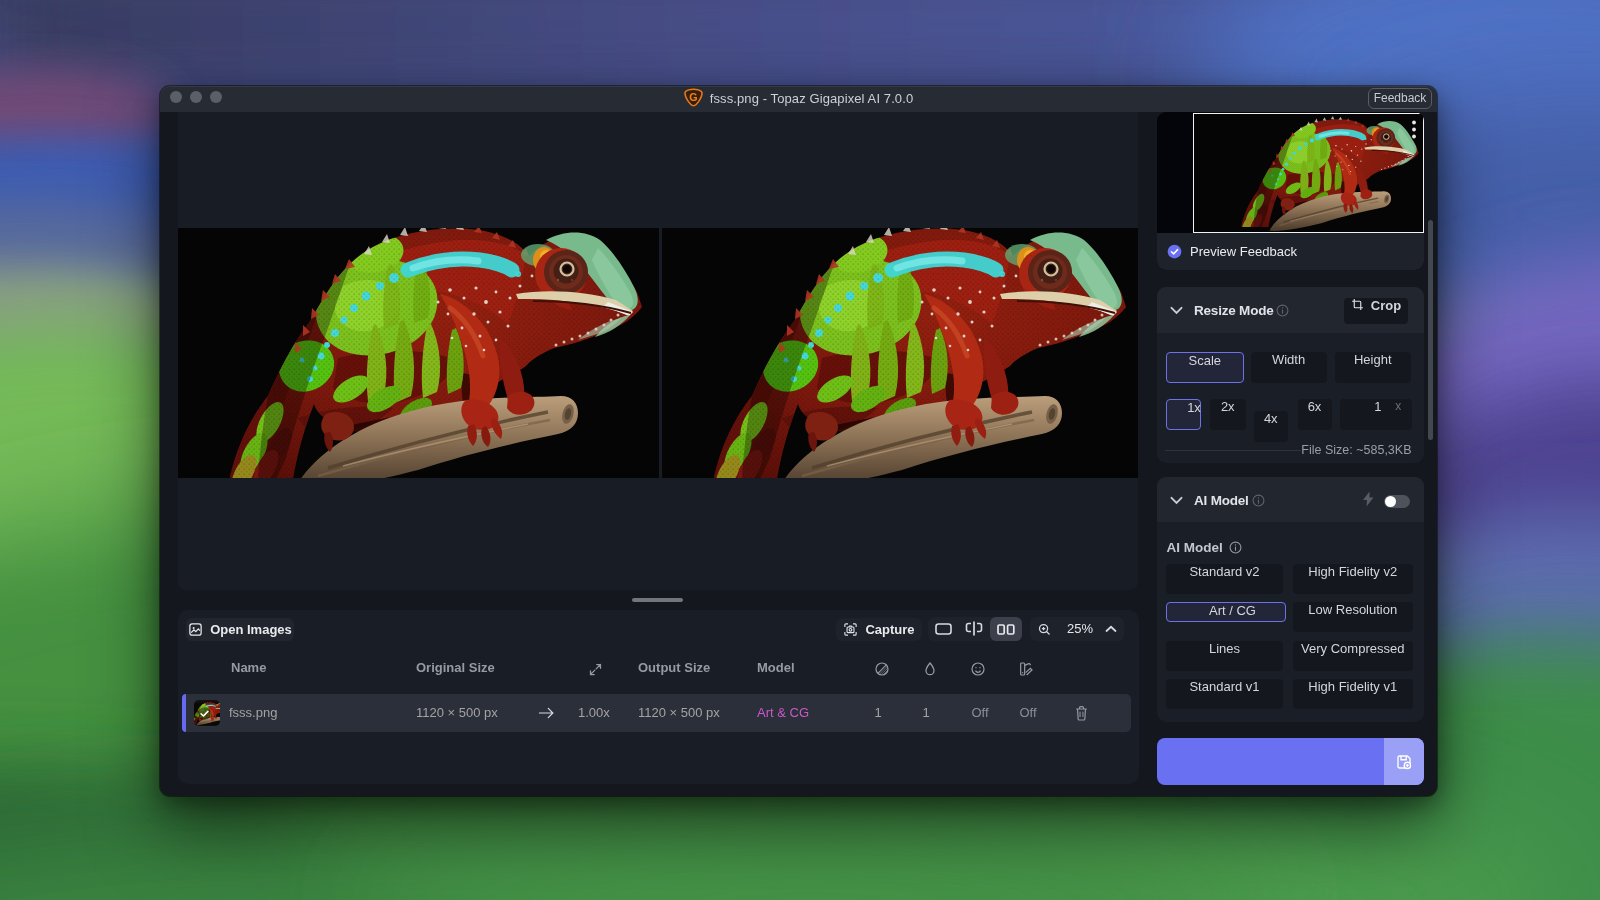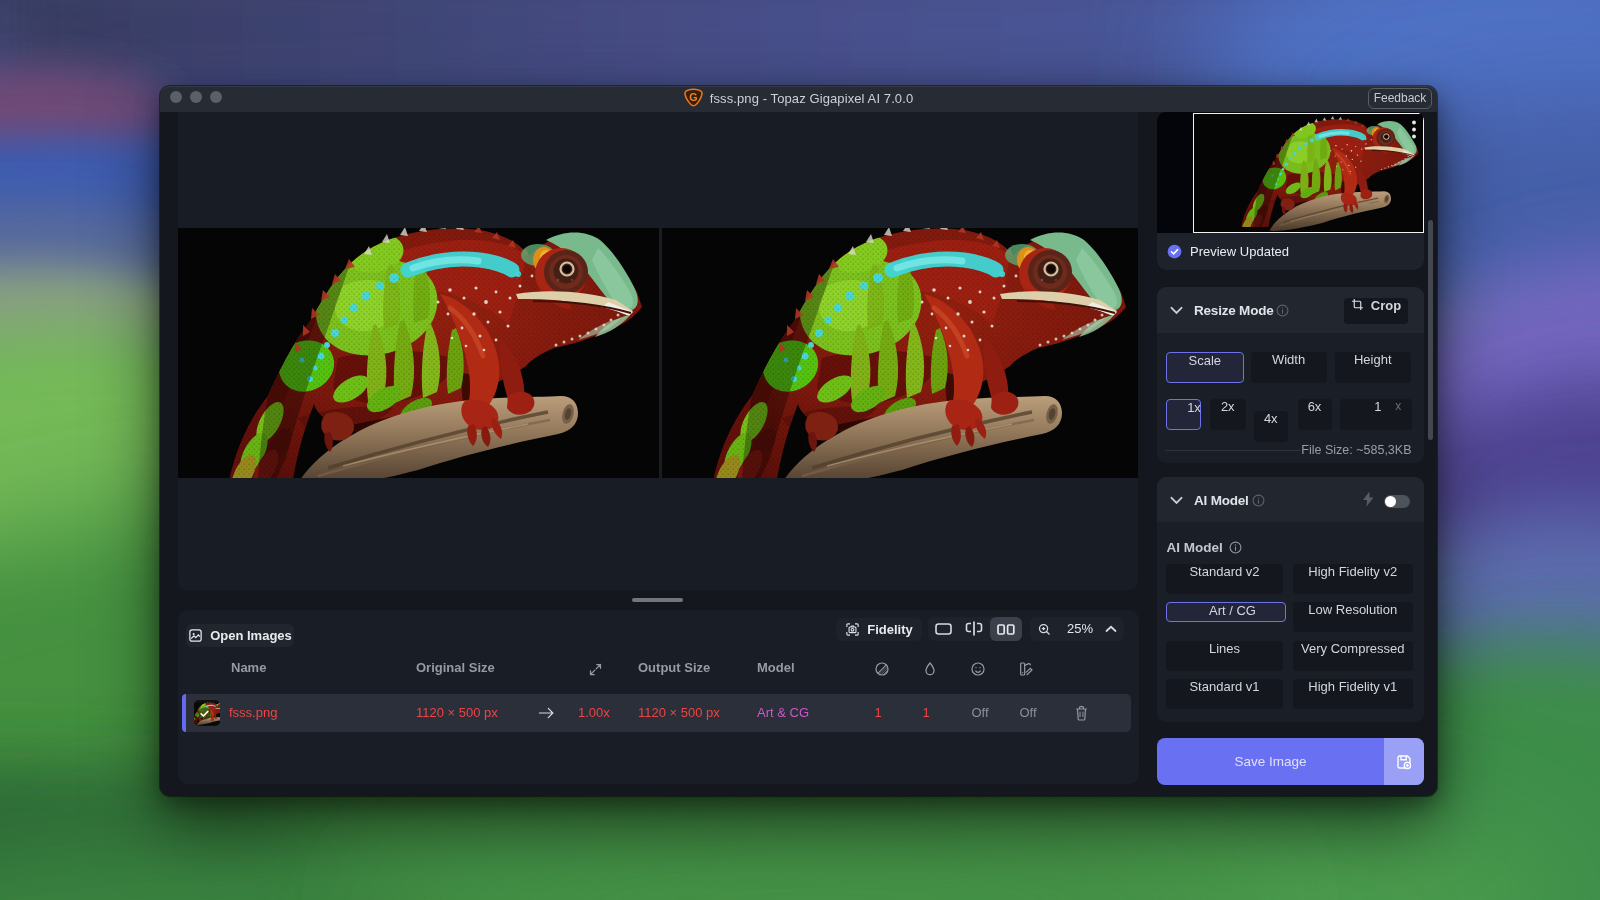--- a/index.html
+++ b/index.html
@@ -29,21 +29,21 @@
 
   
   #bottomcard { position:absolute; left:18px; top:524px; width:961px; height:174px;
     background:#191d26; border-radius:10px; font-size:13px; }
   .btn { position:absolute; background:#21252e; border-radius:6px; color:#e8eaee;
     font-size:13px; font-weight:700; display:flex; align-items:center; justify-content:center; gap:7px; }
   .hdr { position:absolute; top:50px; color:#959ba4; font-size:13px; font-weight:700; }
   #filerow { position:absolute; left:4px; top:84px; width:949px; height:38px;
     background:#2b2f39; border-radius:5px; }
   #rowbar { position:absolute; left:0; top:0; width:4px; height:38px; background:#656af0; border-radius:5px 0 0 5px; }
-  .cell { position:absolute; top:0; height:38px; line-height:38px; color:#ef4444; font-size:13px; }
+  .cell { position:absolute; top:0; height:38px; line-height:38px; color:#a3a3a3; font-size:13px; }
 
   
   .card { position:absolute; left:997px; width:267px; background:#1a1e27; border-radius:9px; overflow:hidden; }
   .cardhead { position:absolute; left:0; top:0; width:100%; height:46px; background:#22262f; }
   .smallbtn { position:absolute; background:#14171e; border-radius:4px; color:#d3d6dc;
     font-size:13px; display:flex; align-items:flex-start; justify-content:center; }
   .selbtn { background:#232539; border:1.5px solid #6d72e9; }
   .seclabel2 { color:#e0e3e8; font-size:13.5px; letter-spacing:-0.2px; font-weight:700; }
 </style>
 </head>
@@ -499,36 +499,36 @@
     <div class="view" style="left:0;"><svg width="481" height="251" viewBox="0 0 481 251">
           <use href="#chamg"></use>
         </svg></div>
     <div class="view" style="left:484px; width:476px;"><svg width="481" height="251" viewBox="0 0 481 251">
           <use href="#chamg"></use>
         </svg></div>
   </div>
   <div id="handle"></div>
 
   <div id="bottomcard">
-    <div class="btn" style="left:8px; top:7.5px; width:108px; height:23px;margin-top:6px;">
+    <div class="btn" style="left:8px; top:7.5px; width:108px; height:23px;">
       <svg width="15" height="15" viewBox="0 0 24 24" fill="none" stroke="#e8eaee" stroke-width="2">
           <rect x="3" y="3" width="18" height="18" rx="3.5"></rect>
           <circle cx="9" cy="9.5" r="1.6" fill="#e8eaee" stroke="none"></circle>
           <path d="M 5,17 l 4.5,-4.5 3,3 4,-4.5 2.5,2.8"></path>
         </svg>
       <span>Open Images</span>
     </div>
     <div class="btn" style="left:658px; top:8px; width:86px; height:23px; background:#1e222b;">
       <svg width="15" height="15" viewBox="0 0 24 24" fill="none" stroke="#dfe2e7" stroke-width="1.8">
           <path d="M 8,3 H 4.5 C 3.7,3 3,3.7 3,4.5 V 8 M 16,3 h 3.5 C 20.3,3 21,3.7 21,4.5 V 8 M 8,21 H 4.5 C 3.7,21 3,20.3 3,19.5 V 16 M 16,21 h 3.5 c 0.8,0 1.5,-0.7 1.5,-1.5 V 16"></path>
           <rect x="6.5" y="8" width="11" height="9" rx="1.5"></rect>
           <circle cx="12" cy="12.5" r="2.2"></circle>
           <path d="M 9.5,8 l 1,-1.6 h 3 l 1,1.6"></path>
         </svg>
-      <span>Fidelity</span>
+      <span>Capture</span>
     </div>
     <div style="position:absolute; left:750px; top:7px; width:94px; height:24px; background:#1e222b; border-radius:6px;">
       <svg style="position:absolute; left:7px; top:6px;" width="17" height="12" viewBox="0 0 17 12" fill="none" stroke="#d7dae0" stroke-width="1.6">
           <rect x="1" y="1" width="15" height="10" rx="2.5"></rect>
         </svg>
       <svg style="position:absolute; left:37px; top:4px;" width="18" height="16" viewBox="0 0 18 16" fill="none" stroke="#d7dae0" stroke-width="1.6">
           <path d="M 6,2.5 H 3.5 C 2.4,2.5 1.5,3.4 1.5,4.5 v 4 c 0,1.1 0.9,2 2,2 H 6 M 12,2.5 h 2.5 c 1.1,0 2,0.9 2,2 v 4 c 0,1.1 -0.9,2 -2,2 H 12"></path>
           <path d="M 9,0.5 V 14.5" stroke-width="1.7"></path>
         </svg>
       <div style="position:absolute; left:62px; top:0; width:32px; height:24px; background:#3b404b; border-radius:6px;"></div>
@@ -616,21 +616,21 @@
       <svg style="position:absolute; right:7px; top:6px;" width="4" height="20" viewBox="0 0 4 20">
           <circle cx="2" cy="2.5" r="1.9" fill="#e8e8e8"></circle>
           <circle cx="2" cy="9.5" r="1.9" fill="#e8e8e8"></circle>
           <circle cx="2" cy="16.5" r="1.9" fill="#e8e8e8"></circle>
         </svg>
     </div>
     <svg style="position:absolute; left:9.5px; top:132px;" width="15" height="15" viewBox="0 0 24 24">
         <circle cx="12" cy="12" r="11" fill="#6a70f2"></circle>
         <path d="M 7,12.5 L 10.5,15.8 L 17,9" fill="none" stroke="#fff" stroke-width="2.4" stroke-linecap="round" stroke-linejoin="round"></path>
       </svg>
-    <div style="position:absolute; left:33px; top:132px; color:#e9ebef; font-size:13px;">Preview Updated</div>
+    <div style="position:absolute; left:33px; top:132px; color:#e9ebef; font-size:13px;">Preview Feedback</div>
   </div>
 
   <div class="card" id="card2" style="top:201px; height:176px;">
     <div class="cardhead"></div>
     <svg style="position:absolute; left:13px; top:19px;" width="13" height="9" viewBox="0 0 13 9" fill="none" stroke="#c9cdd4" stroke-width="1.9" stroke-linecap="round">
         <path d="M 1.5,1.8 L 6.5,7 L 11.5,1.8"></path>
       </svg>
     <div class="seclabel2" style="position:absolute; left:37px; top:16px;">Resize Mode</div>
     <svg style="position:absolute; left:119px; top:17px;" width="13" height="13" viewBox="0 0 24 24" fill="none" stroke="#5e636b" stroke-width="2">
         <circle cx="12" cy="12" r="10"></circle>
@@ -686,21 +686,20 @@
     <div class="smallbtn selbtn" style="left:9px; top:124.5px; width:120px; height:20px;padding-left:13px;">Art / CG</div>
     <div class="smallbtn" style="left:136px; top:125px; width:119.5px; height:30px;">Low Resolution</div>
     <div class="smallbtn" style="left:9px; top:163.5px; width:117px; height:30px;">Lines</div>
     <div class="smallbtn" style="left:136px; top:163.5px; width:119.5px; height:30px;">Very Compressed</div>
     <div class="smallbtn" style="left:9px; top:202px; width:117px; height:30px;">Standard v1</div>
     <div class="smallbtn" style="left:136px; top:202px; width:119.5px; height:30px;">High Fidelity v1</div>
   </div>
 
   <div id="savebtn" class="abs" style="left:997px; top:652px; width:267px; height:47px; border-radius:8px; overflow:hidden; background:#6a70f2;">
     <div style="position:absolute; right:0; top:0; width:40px; height:47px; background:#9ba0f7;"></div>
-    <div style="position:absolute; left:0; top:0; width:227px; height:47px; text-align:center; line-height:47px; color:#dde0fa; font-size:13.5px; font-weight:400;">Save Image</div>
     <svg style="position:absolute; right:11px; top:15px;" width="18" height="18" viewBox="0 0 24 24" fill="none" stroke="#ffffff" stroke-width="1.8">
         <path d="M 4,6 C 4,4.9 4.9,4 6,4 h 10.5 L 20,7.5 V 18 c 0,1.1 -0.9,2 -2,2 H 6 c -1.1,0 -2,-0.9 -2,-2 Z"></path>
         <path d="M 8,4 v 5 h 7 V 4"></path>
         <circle cx="16.5" cy="16.5" r="4.2" fill="#9ba0f7"></circle>
         <path d="M 16.5,14.5 v 4 M 14.5,16.5 h 4" stroke-width="1.6"></path>
       </svg>
   </div>
   <div class="abs" style="left:1268px; top:134px; width:5px; height:220px; background:#43474f; border-radius:3px;"></div>
 </div>
 

